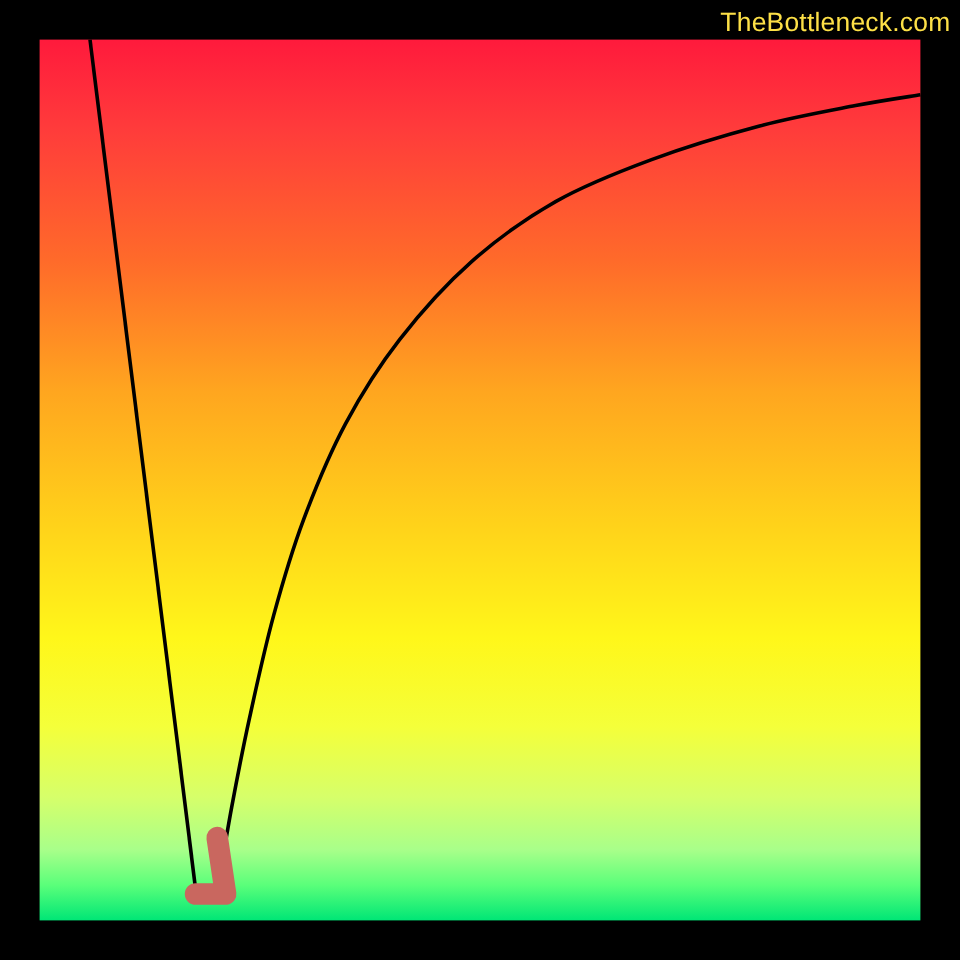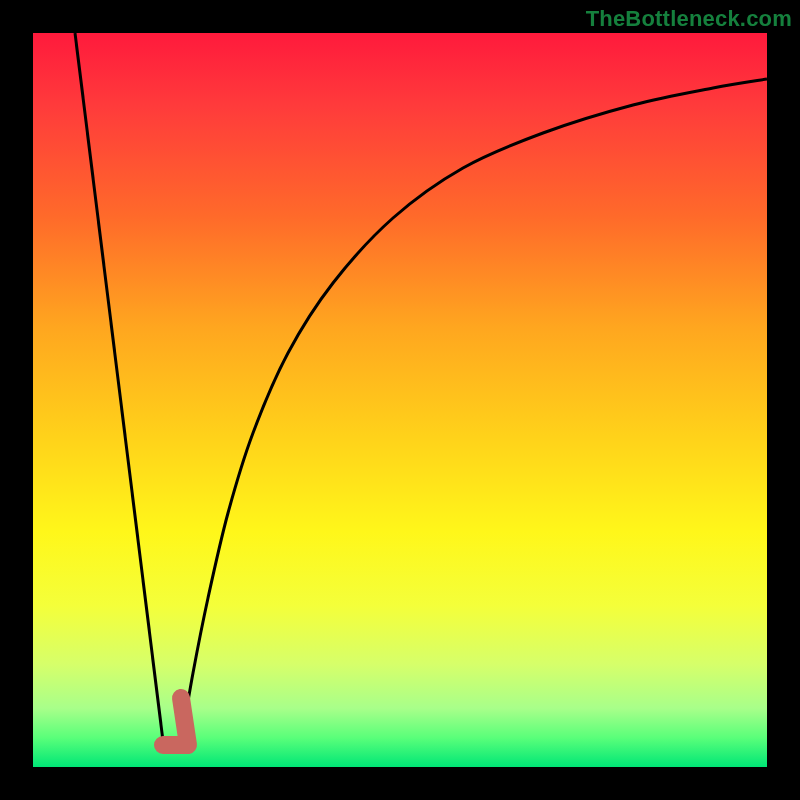--- a/index.html
+++ b/index.html
@@ -38,23 +38,23 @@
       #d6ff6a 86%,
       #a8ff8a 92%,
       #5aff7a 96%,
       #00e676 100%
     );
   }
   .watermark {
     position: absolute;
     top: 6px;
     right: 8px;
-    color: #15803d;
+    color: #fde047;
     font-size: 22px;
-    font-weight: 700;
+    font-weight: 400;
     letter-spacing: 0.2px;
     user-select: none;
   }
   svg.curves {
     position: absolute;
     left: 33px;
     top: 33px;
     width: 734px;
     height: 734px;
     overflow: visible;

